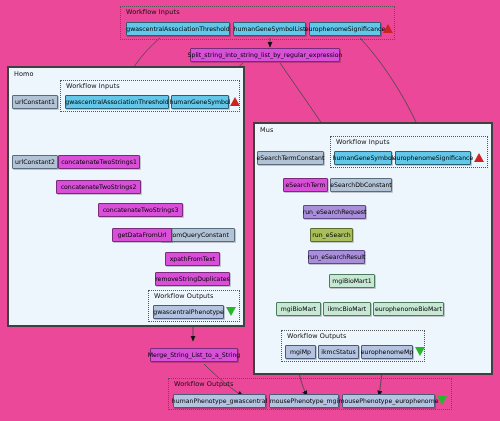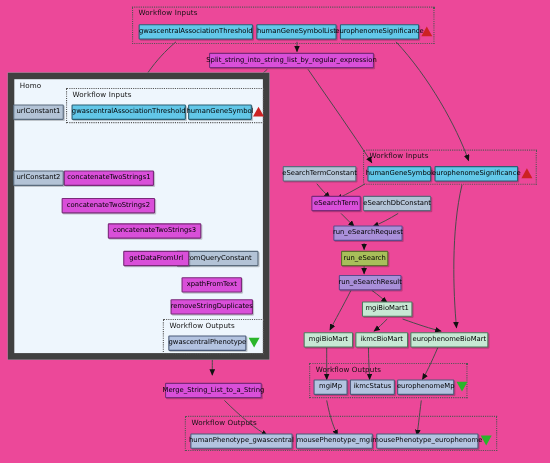--- a/index.html
+++ b/index.html
@@ -20,21 +20,21 @@
     left: 0; top: 0;
     width: 500px;
     height: 421px;
     pointer-events: none;
   }
   
   .group {
     position: absolute;
     box-sizing: border-box;
     background: #eef6fd;
-    border: 6px solid #404040;
+    border: 2px solid #404040;
   }
   .group > .group-label {
     position: absolute;
     left: 5px;
     top: 2px;
     font-size: 6.5px;
     color: #111;
     letter-spacing: .1px;
   }
   .dashgroup {
@@ -208,20 +208,23 @@
   <div class="node n-magenta" style="left:112px; top:228px; width:60px; height:14px;">getDataFromUrl</div>
   <div class="node n-magenta" style="left:165px; top:252px; width:55px; height:14px;">xpathFromText</div>
   <div class="node n-magenta" style="left:155px; top:272px; width:75px; height:14px;">removeStringDuplicates</div>
 
   <div class="dashgroup" style="left:148px; top:290px; width:92px; height:32px;">
     <span class="group-label">Workflow Outputs</span>
   </div>
   <div class="node n-output" style="left:153px; top:305px; width:71px; height:14px;">gwascentralPhenotype</div>
   <div class="tri tri-down" style="left:226px; top:307px;"></div>
 
+  <div class="group" style="left:253px; top:122px; width:240px; height:253px;">
+    <span class="group-label">Mus</span>
+  </div>
 
   <div class="dashgroup" style="left:330px; top:136px; width:158px; height:32px;">
     <span class="group-label">Workflow Inputs</span>
   </div>
   <div class="node n-input" style="left:334px; top:151px; width:58px; height:14px;">humanGeneSymbol</div>
   <div class="node n-input" style="left:395px; top:151px; width:76px; height:14px;">europhenomeSignificance</div>
   <div class="tri tri-up" style="left:474px; top:153px;"></div>
 
   <div class="node n-const" style="left:257px; top:151px; width:67px; height:14px;">eSearchTermConstant</div>
   <div class="node n-const" style="left:330px; top:178px; width:62px; height:14px;">eSearchDbConstant</div>

